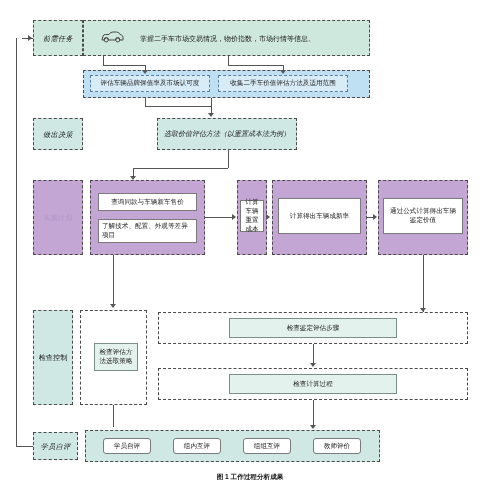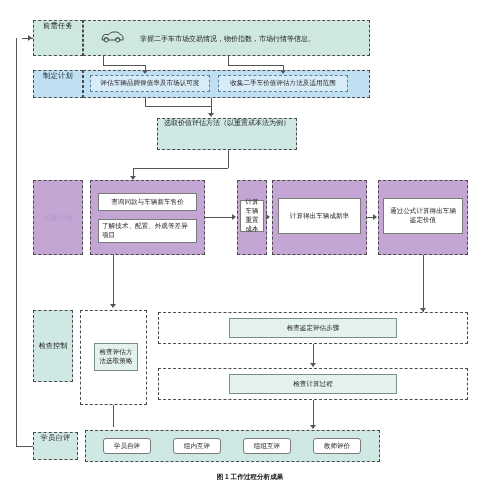--- a/index.html
+++ b/index.html
@@ -20,23 +20,25 @@
     position: relative;
     width: 500px;
     height: 488px;
   }
 
   
   .node {
     position: absolute;
     box-sizing: border-box;
     display: flex;
+    align-items: center;
     justify-content: center;
     text-align: center;
     line-height: 1.25;
+    font-style: italic;
   }
 
   
   .stage-label {
     border: 1px dashed #4a4a4a;
     font-size: 7.2px;
     letter-spacing: .3px;
   }
   .stage-label.green  { background: #cfe8dd; }
   .stage-label.blue   { background: #bfe0f2; }
@@ -143,34 +145,34 @@
   </div>
 
   <svg class="car-icon" style="left:100px; top:29px;" width="24" height="16" viewBox="0 0 48 32">
     <path d="M4 22 L6 14 Q7 11 11 11 L18 11 Q20 6 26 6 L33 6 Q38 6 40 11 L43 12 Q46 13 46 17 L46 22 L40 22 Q40 17 35.5 17 Q31 17 31 22 L17 22 Q17 17 12.5 17 Q8 17 8 22 Z" fill="none" stroke="#4a4a4a" stroke-width="2" stroke-linejoin="round"></path>
     <circle cx="12.5" cy="22" r="4" fill="none" stroke="#4a4a4a" stroke-width="2"></circle>
     <circle cx="35.5" cy="22" r="4" fill="none" stroke="#4a4a4a" stroke-width="2"></circle>
   </svg>
 
   <div class="banner-text" style="left:140px; top:34px;">掌握二手车市场交易情况，物价指数，市场行情等信息。</div>
 
-  <div class="node stage-label blue" style="left:33px; top:70px; width:50px; height:28px;">
-    <span>制定计划</span>
-  </div>
 
   <div class="band blue" style="left:83px; top:70px; width:287px; height:28px;">
   </div>
 
   <div class="box dashed-blue" style="left:90px; top:75px; width:120px; height:17px;">
     <span>评估车辆品牌保值率及市场认可度</span>
   </div>
   <div class="box dashed-blue" style="left:218px; top:75px; width:130px; height:17px;">
     <span>收集二手车价值评估方法及适用范围</span>
   </div>
 
+  <div class="node stage-label teal" style="left:33px; top:118px; width:50px; height:32px;">
+    <span>做出决策</span>
+  </div>
 
   <div class="node decision" style="left:157px; top:118px; width:140px; height:32px;">
     <span>选取价值评估方法（以重置成本法为例）</span>
   </div>
 
   <div class="band purple" style="left:33px; top:180px; width:50px; height:75px;">
     <div style="position:absolute; left:0; top:0; width:100%; height:100%; display:flex; align-items:center; justify-content:center; font-size:7.2px; color:#b396c7;">实施计划</div>
   </div>
 
   <div class="band purple" style="left:90px; top:180px; width:115px; height:75px;">
@@ -193,21 +195,21 @@
   <div class="box white" style="left:278px; top:198px; width:83px; height:36px;">
     <span>计算得出车辆成新率</span>
   </div>
 
   <div class="band purple" style="left:378px; top:180px; width:90px; height:75px;">
   </div>
   <div class="box white" style="left:383px; top:198px; width:80px; height:36px;">
     <span>通过公式计算得出车辆鉴定价值</span>
   </div>
 
-  <div class="band teal" style="left:33px; top:310px; width:40px; height:72px;">
+  <div class="band teal" style="left:33px; top:310px; width:40px; height:95px;">
     <div style="position:absolute; left:0; top:0; width:100%; height:100%; display:flex; align-items:center; justify-content:center; font-size:7.2px;">检查控制</div>
   </div>
 
   <div class="band plain" style="left:80px; top:310px; width:67px; height:95px;">
   </div>
   <div class="box solid-teal" style="left:94px; top:343px; width:44px; height:28px;">
     <span>检查评估方法选取策略</span>
   </div>
 
   <div class="band plain" style="left:158px; top:312px; width:310px; height:32px;">

